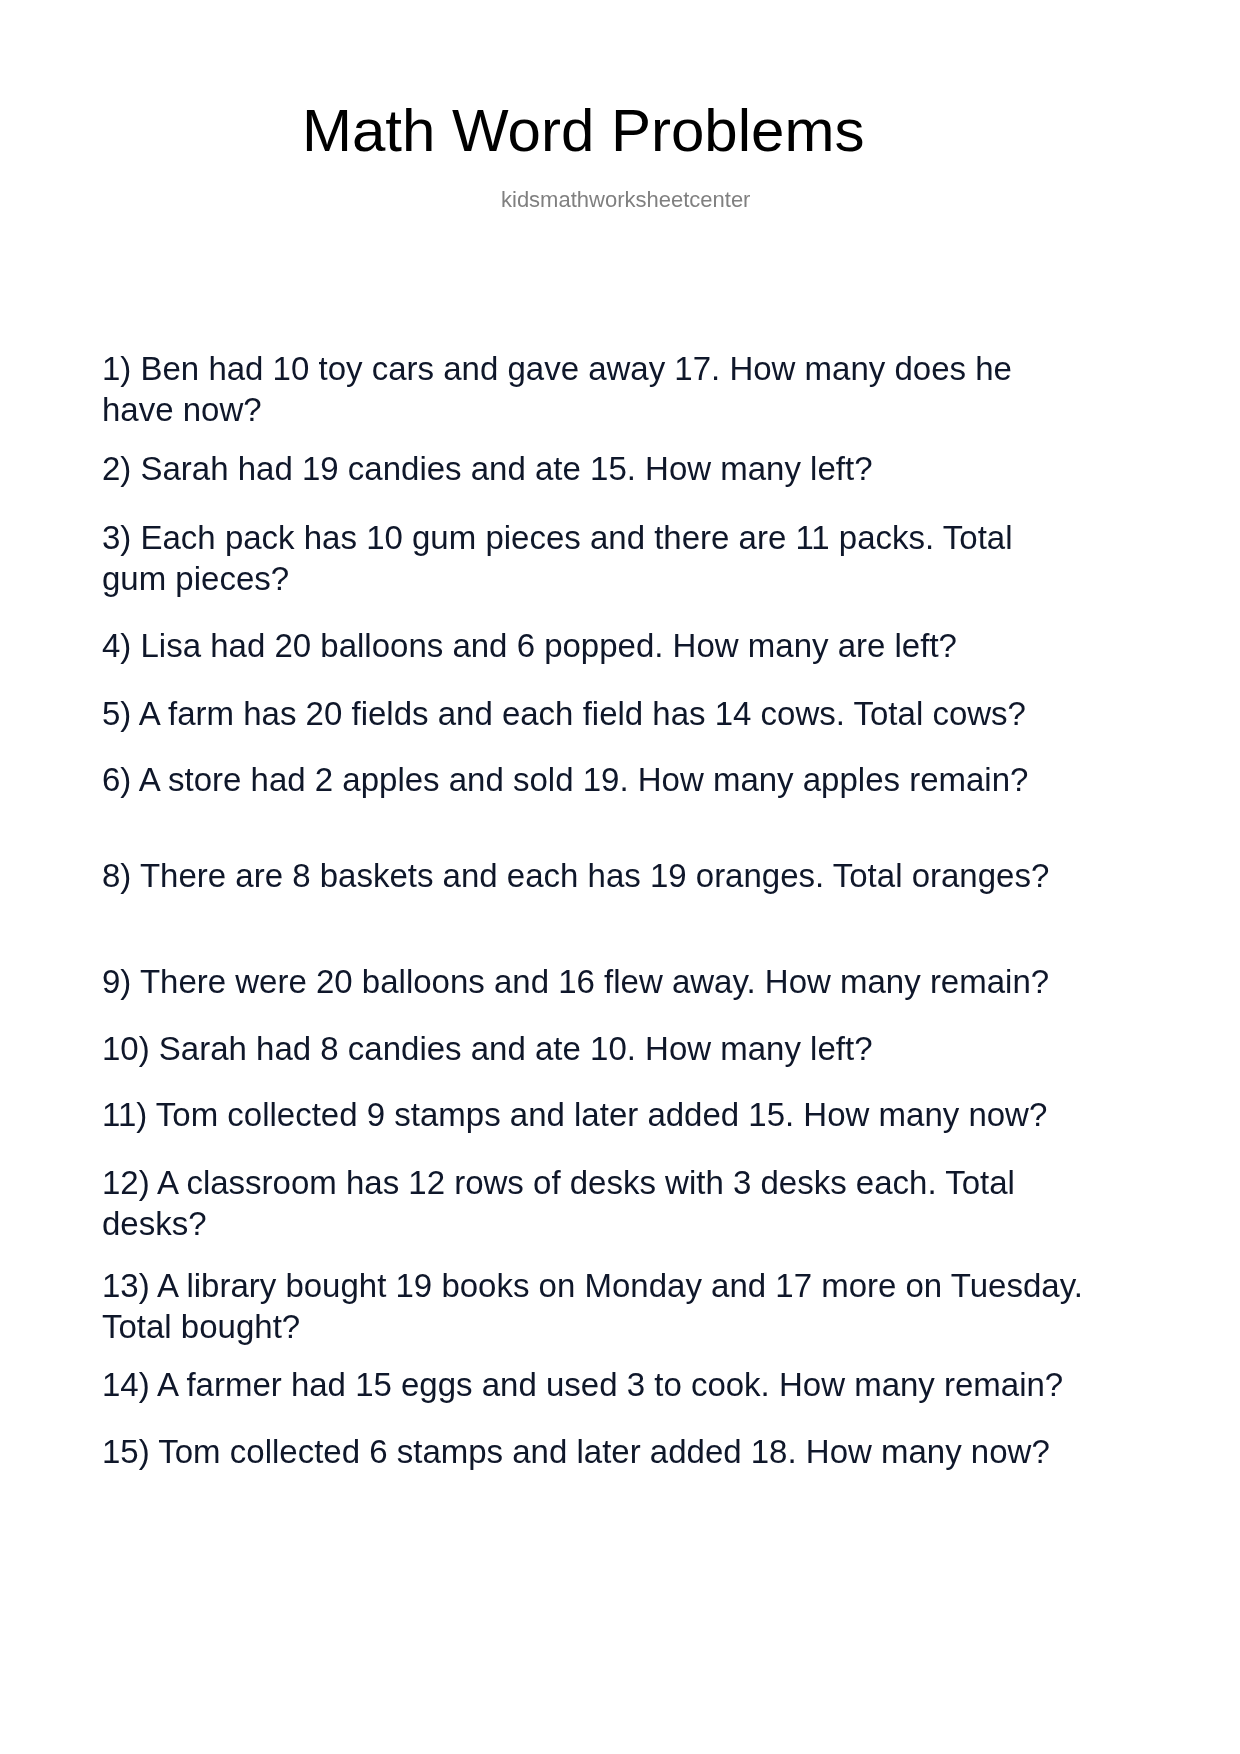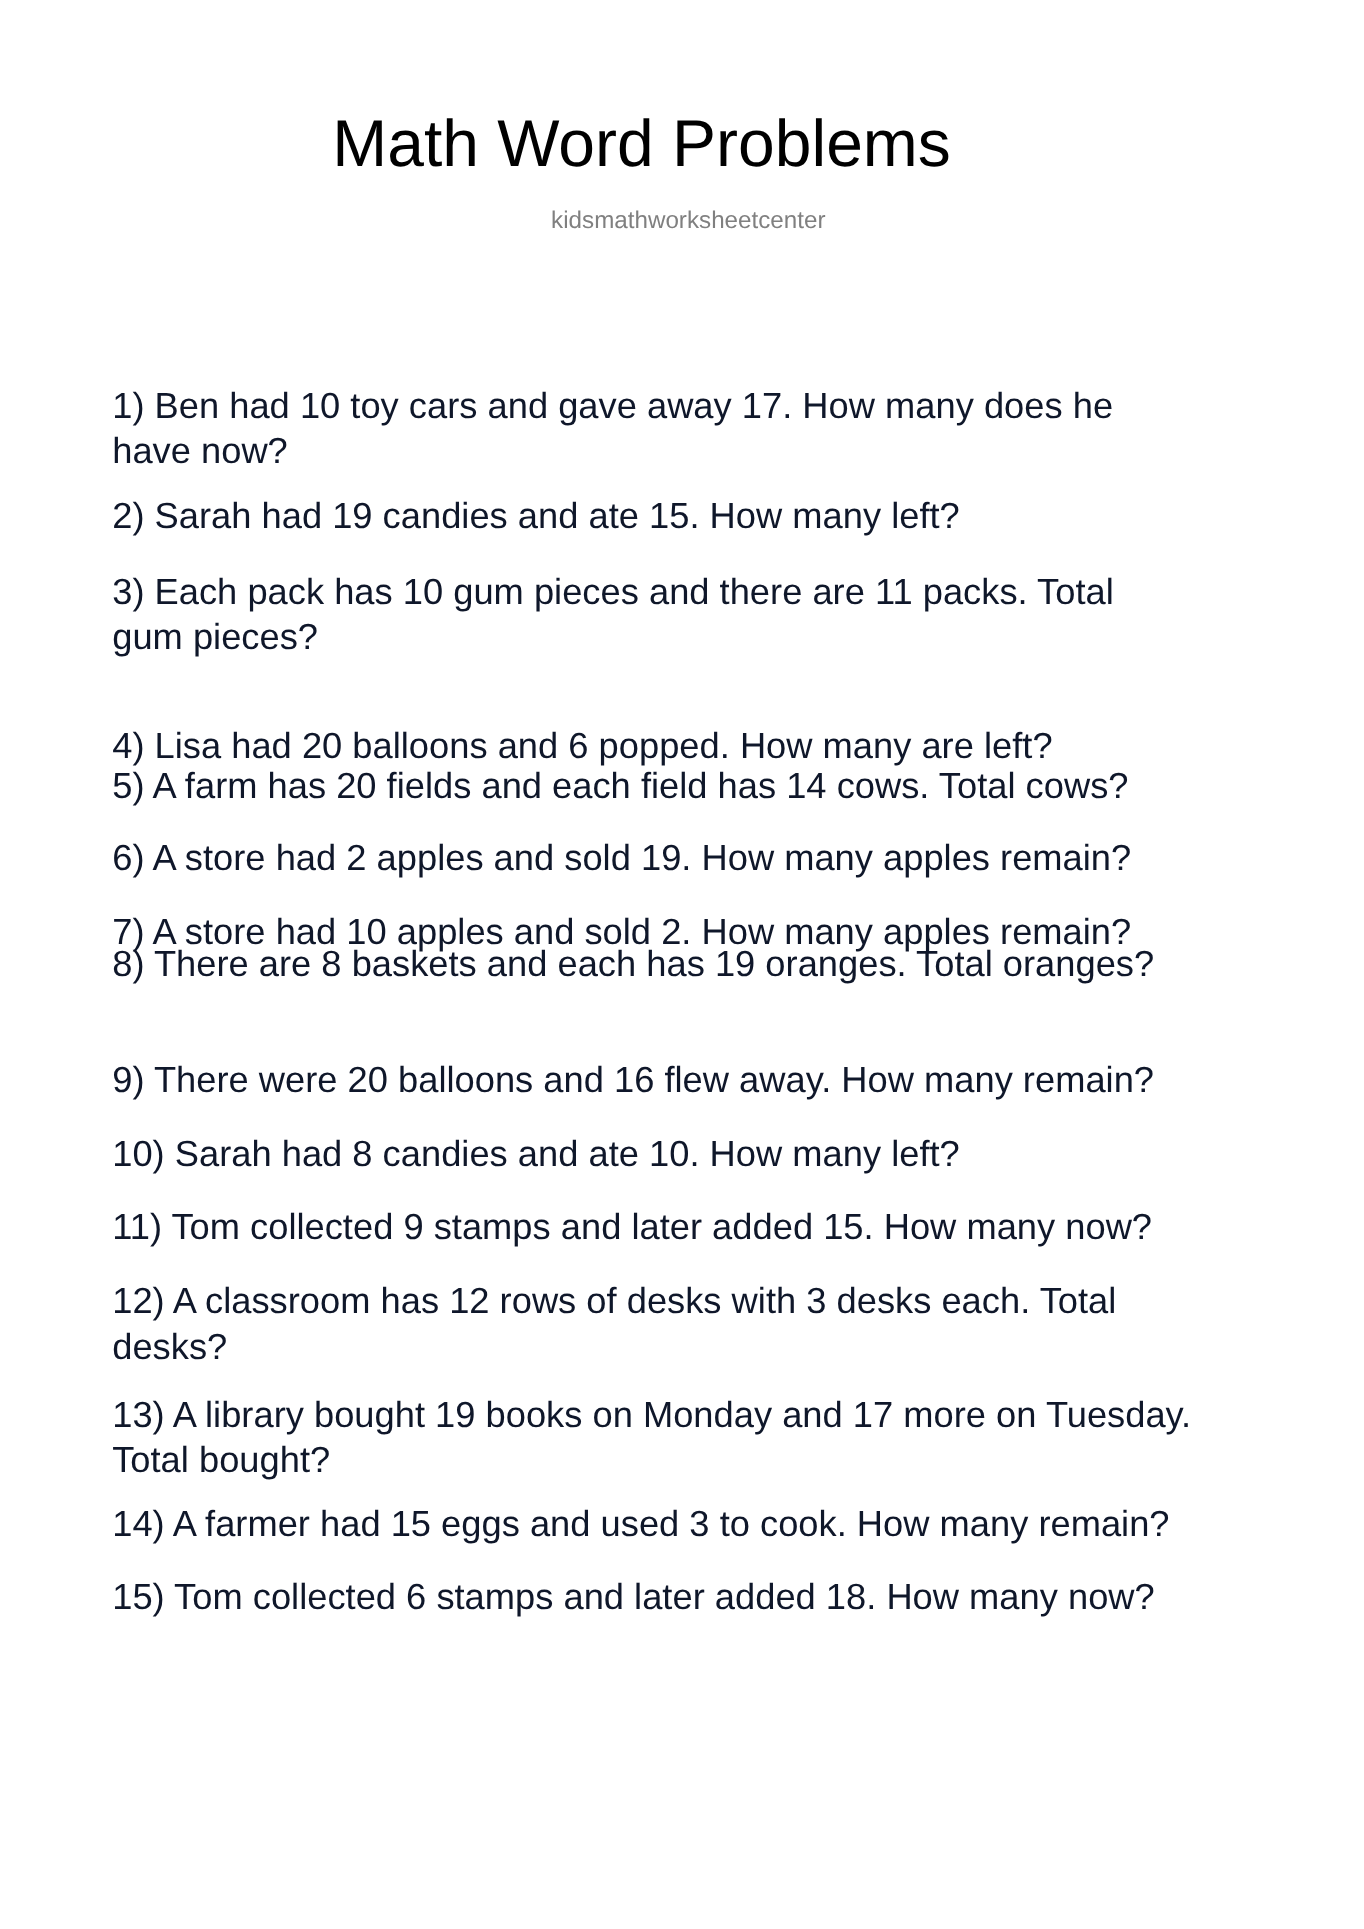--- a/index.html
+++ b/index.html
@@ -51,21 +51,21 @@
       line-height: 41px;
       color: #0f172a;
     }
     .problem .line {
       display: block;
       white-space: nowrap;
     }
     #p1  { top: 348px; }
     #p2  { top: 448px; }
     #p3  { top: 517px; }
-    #p4  { top: 625px; margin-top: 32px; }
+    #p4  { top: 625px; }
     #p5  { top: 693px; }
     #p6  { top: 759px; }
     #p7  { top: 826px; }
     #p8  { top: 855px; }
     #p9  { top: 961px; }
     #p10 { top: 1028px; }
     #p11 { top: 1094px; }
     #p12 { top: 1162px; }
     #p13 { top: 1265px; }
     #p14 { top: 1364px; }
@@ -91,23 +91,20 @@
   </div>
   <div class="problem" id="p4">
     <span class="line">4) Lisa had 20 balloons and 6 popped. How many are left?</span>
   </div>
   <div class="problem" id="p5">
     <span class="line">5) A farm has 20 fields and each field has 14 cows. Total cows?</span>
   </div>
   <div class="problem" id="p6">
     <span class="line">6) A store had 2 apples and sold 19. How many apples remain?</span>
   </div>
-  <div class="problem" id="p7">
-    <span class="line">7) A store had 10 apples and sold 2. How many apples remain?</span>
-  </div>
   <div class="problem" id="p8">
     <span class="line">8) There are 8 baskets and each has 19 oranges. Total oranges?</span>
   </div>
   <div class="problem" id="p9">
     <span class="line">9) There were 20 balloons and 16 flew away. How many remain?</span>
   </div>
   <div class="problem" id="p10">
     <span class="line">10) Sarah had 8 candies and ate 10. How many left?</span>
   </div>
   <div class="problem" id="p11">

